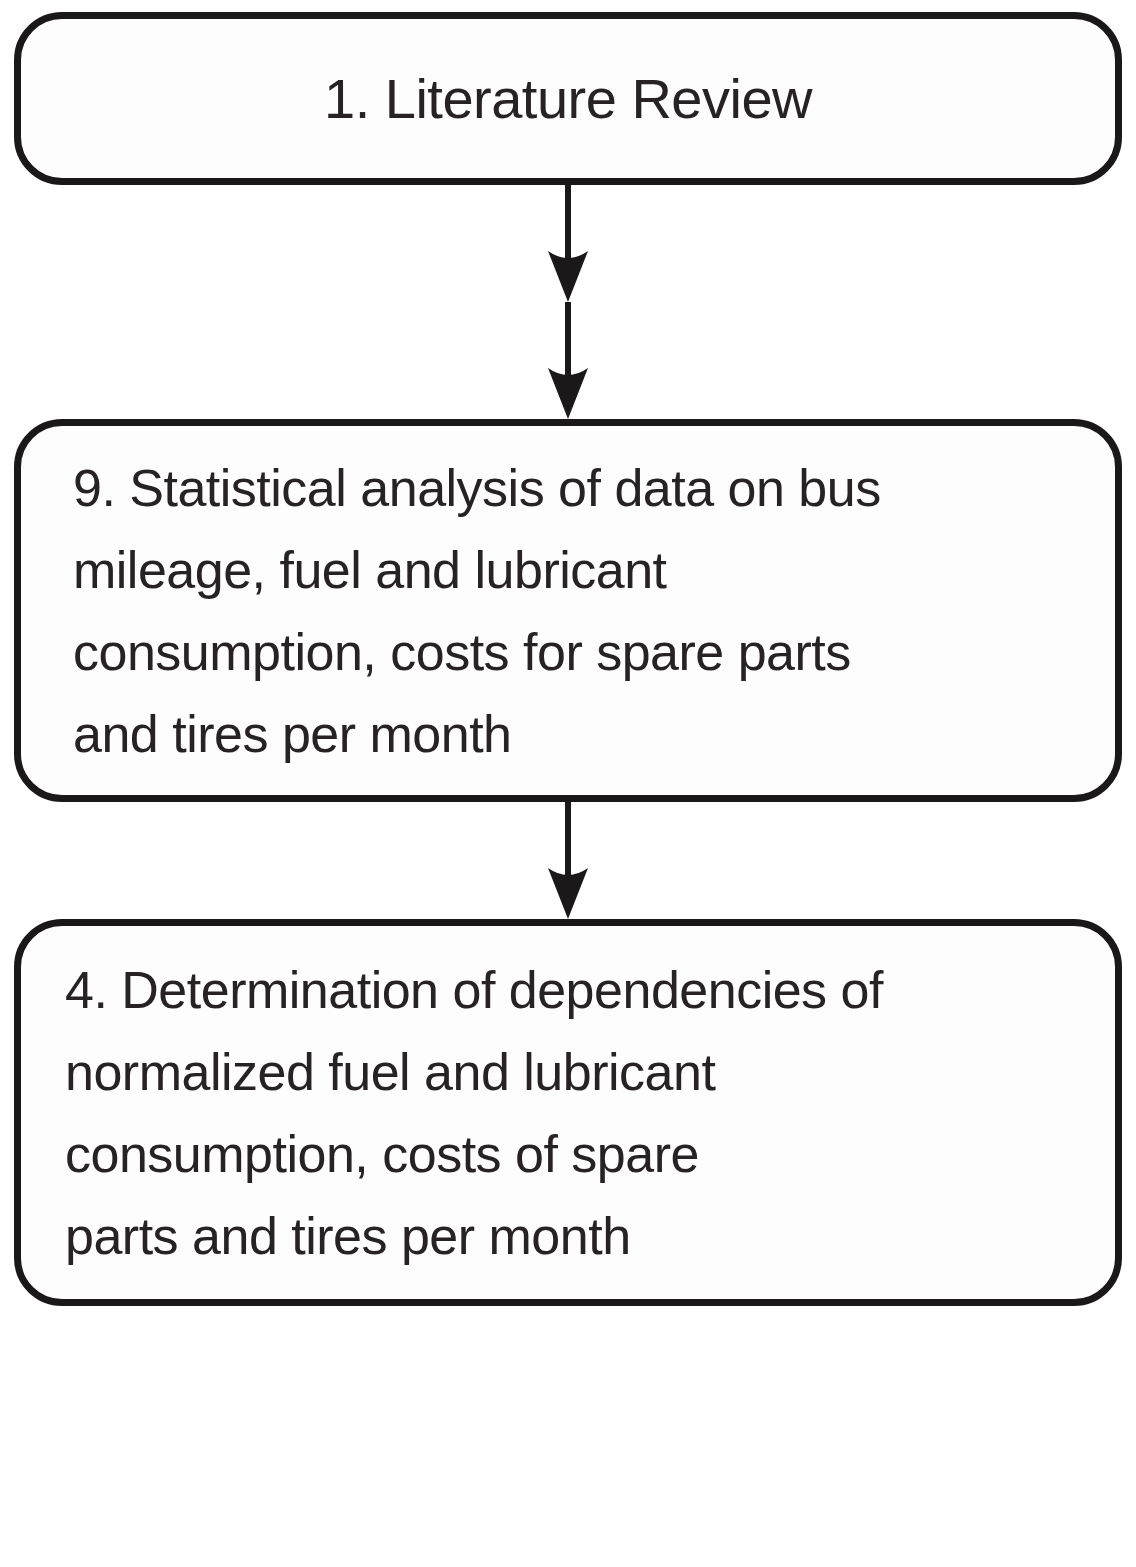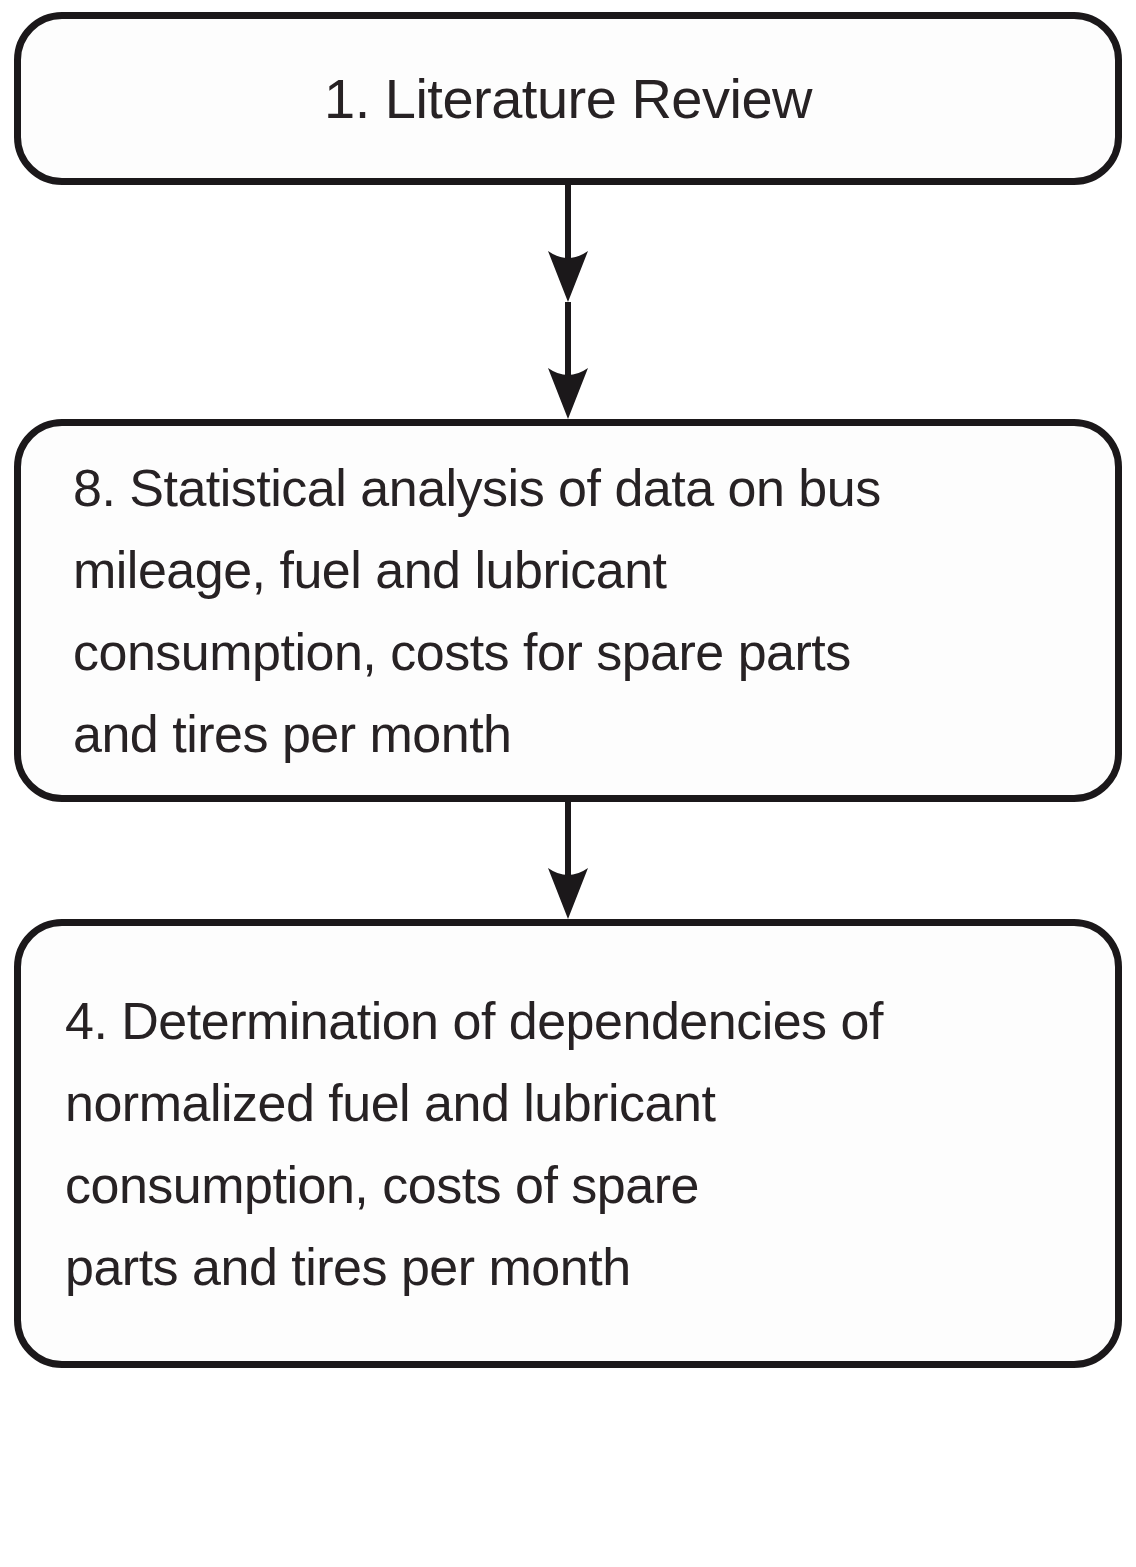--- a/index.html
+++ b/index.html
@@ -39,21 +39,21 @@
   }
   .step-2 {
     height: 243px;
     padding: 0 20px 0 78px;
   }
   .step-3 {
     height: 383px;
     padding: 0 20px 0 52px;
   }
   .step-4 {
-    height: 449px;
+    height: 387px;
     padding: 0 20px 0 44px;
   }
   .connector {
     height: 117px;
     display: flex;
     justify-content: center;
     align-items: stretch;
   }
   .connector svg {
     display: block;
@@ -79,21 +79,21 @@
 
 
   <div class="connector">
     <svg viewBox="0 0 64 117" aria-hidden="true">
       <line x1="32" y1="0" x2="32" y2="78" stroke="#1b181a" stroke-width="6"></line>
       <path d="M32 117 L12 66 Q32 80 52 66 Z" fill="#1b181a"></path>
     </svg>
   </div>
 
   <div class="flow-step step-3">
-    <span>8. Statistical analysis of data on bus
+    <span>9. Statistical analysis of data on bus
 mileage, fuel and lubricant
 consumption, costs for spare parts
 and tires per month</span>
   </div>
 
   <div class="connector">
     <svg viewBox="0 0 64 117" aria-hidden="true">
       <line x1="32" y1="0" x2="32" y2="78" stroke="#1b181a" stroke-width="6"></line>
       <path d="M32 117 L12 66 Q32 80 52 66 Z" fill="#1b181a"></path>
     </svg>

